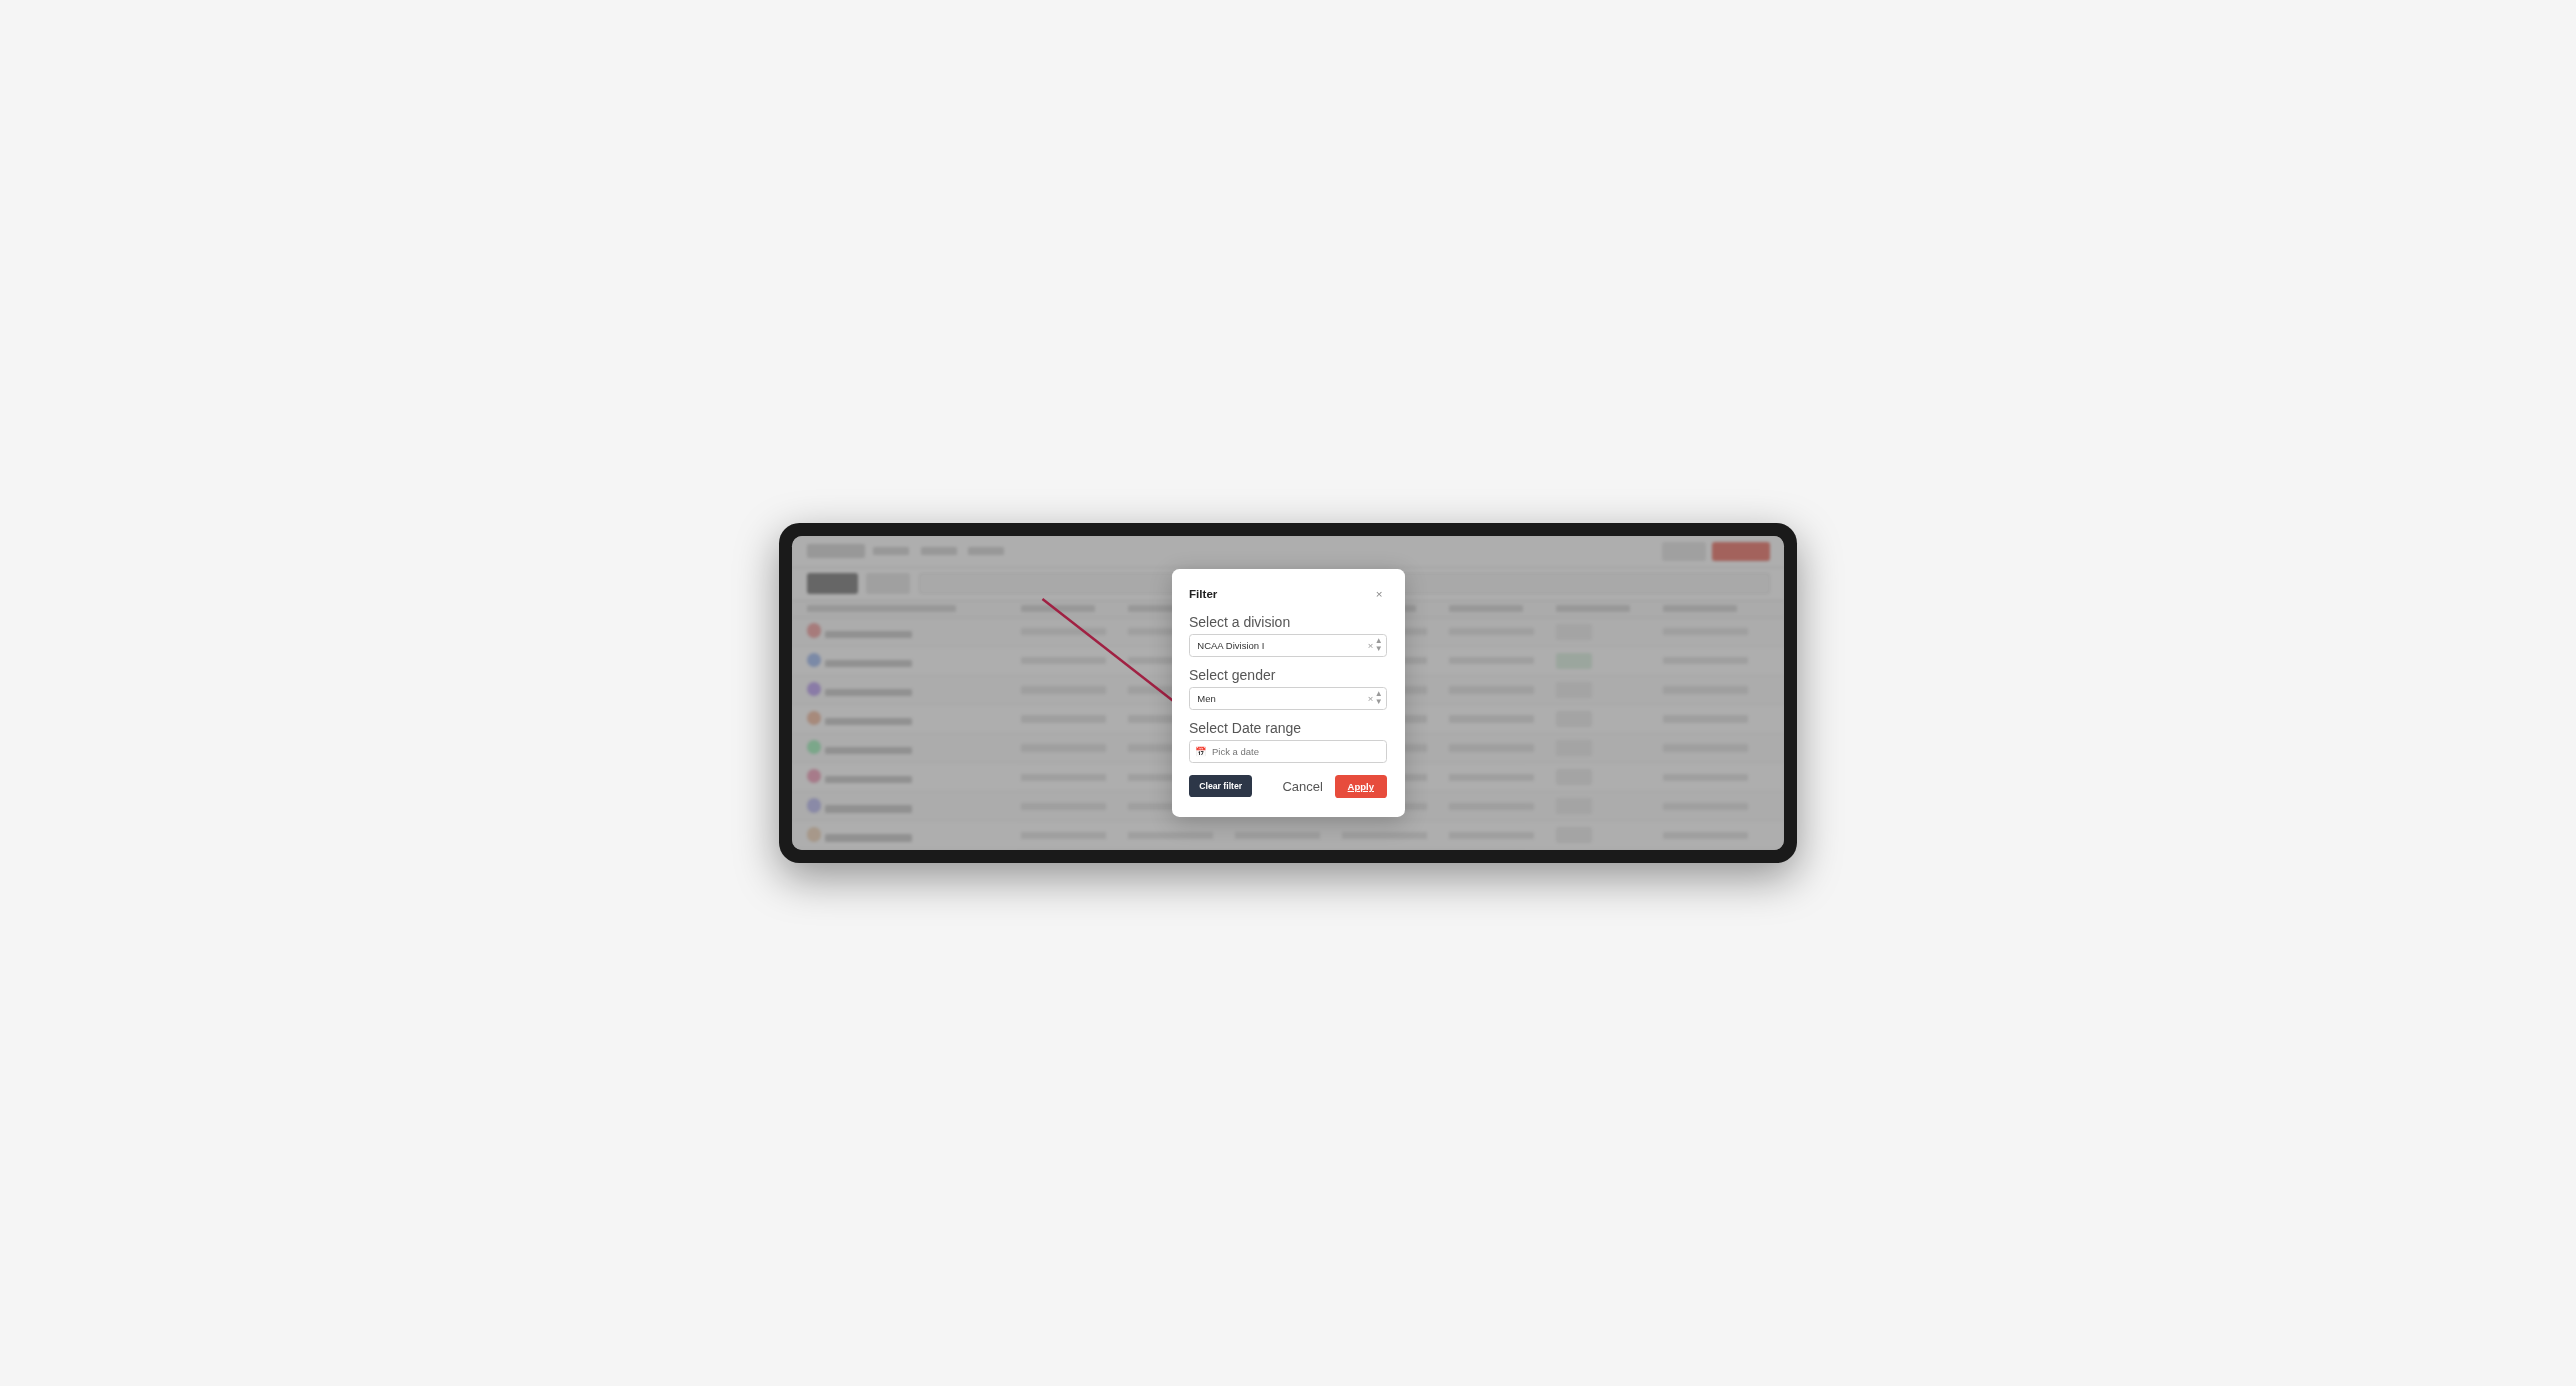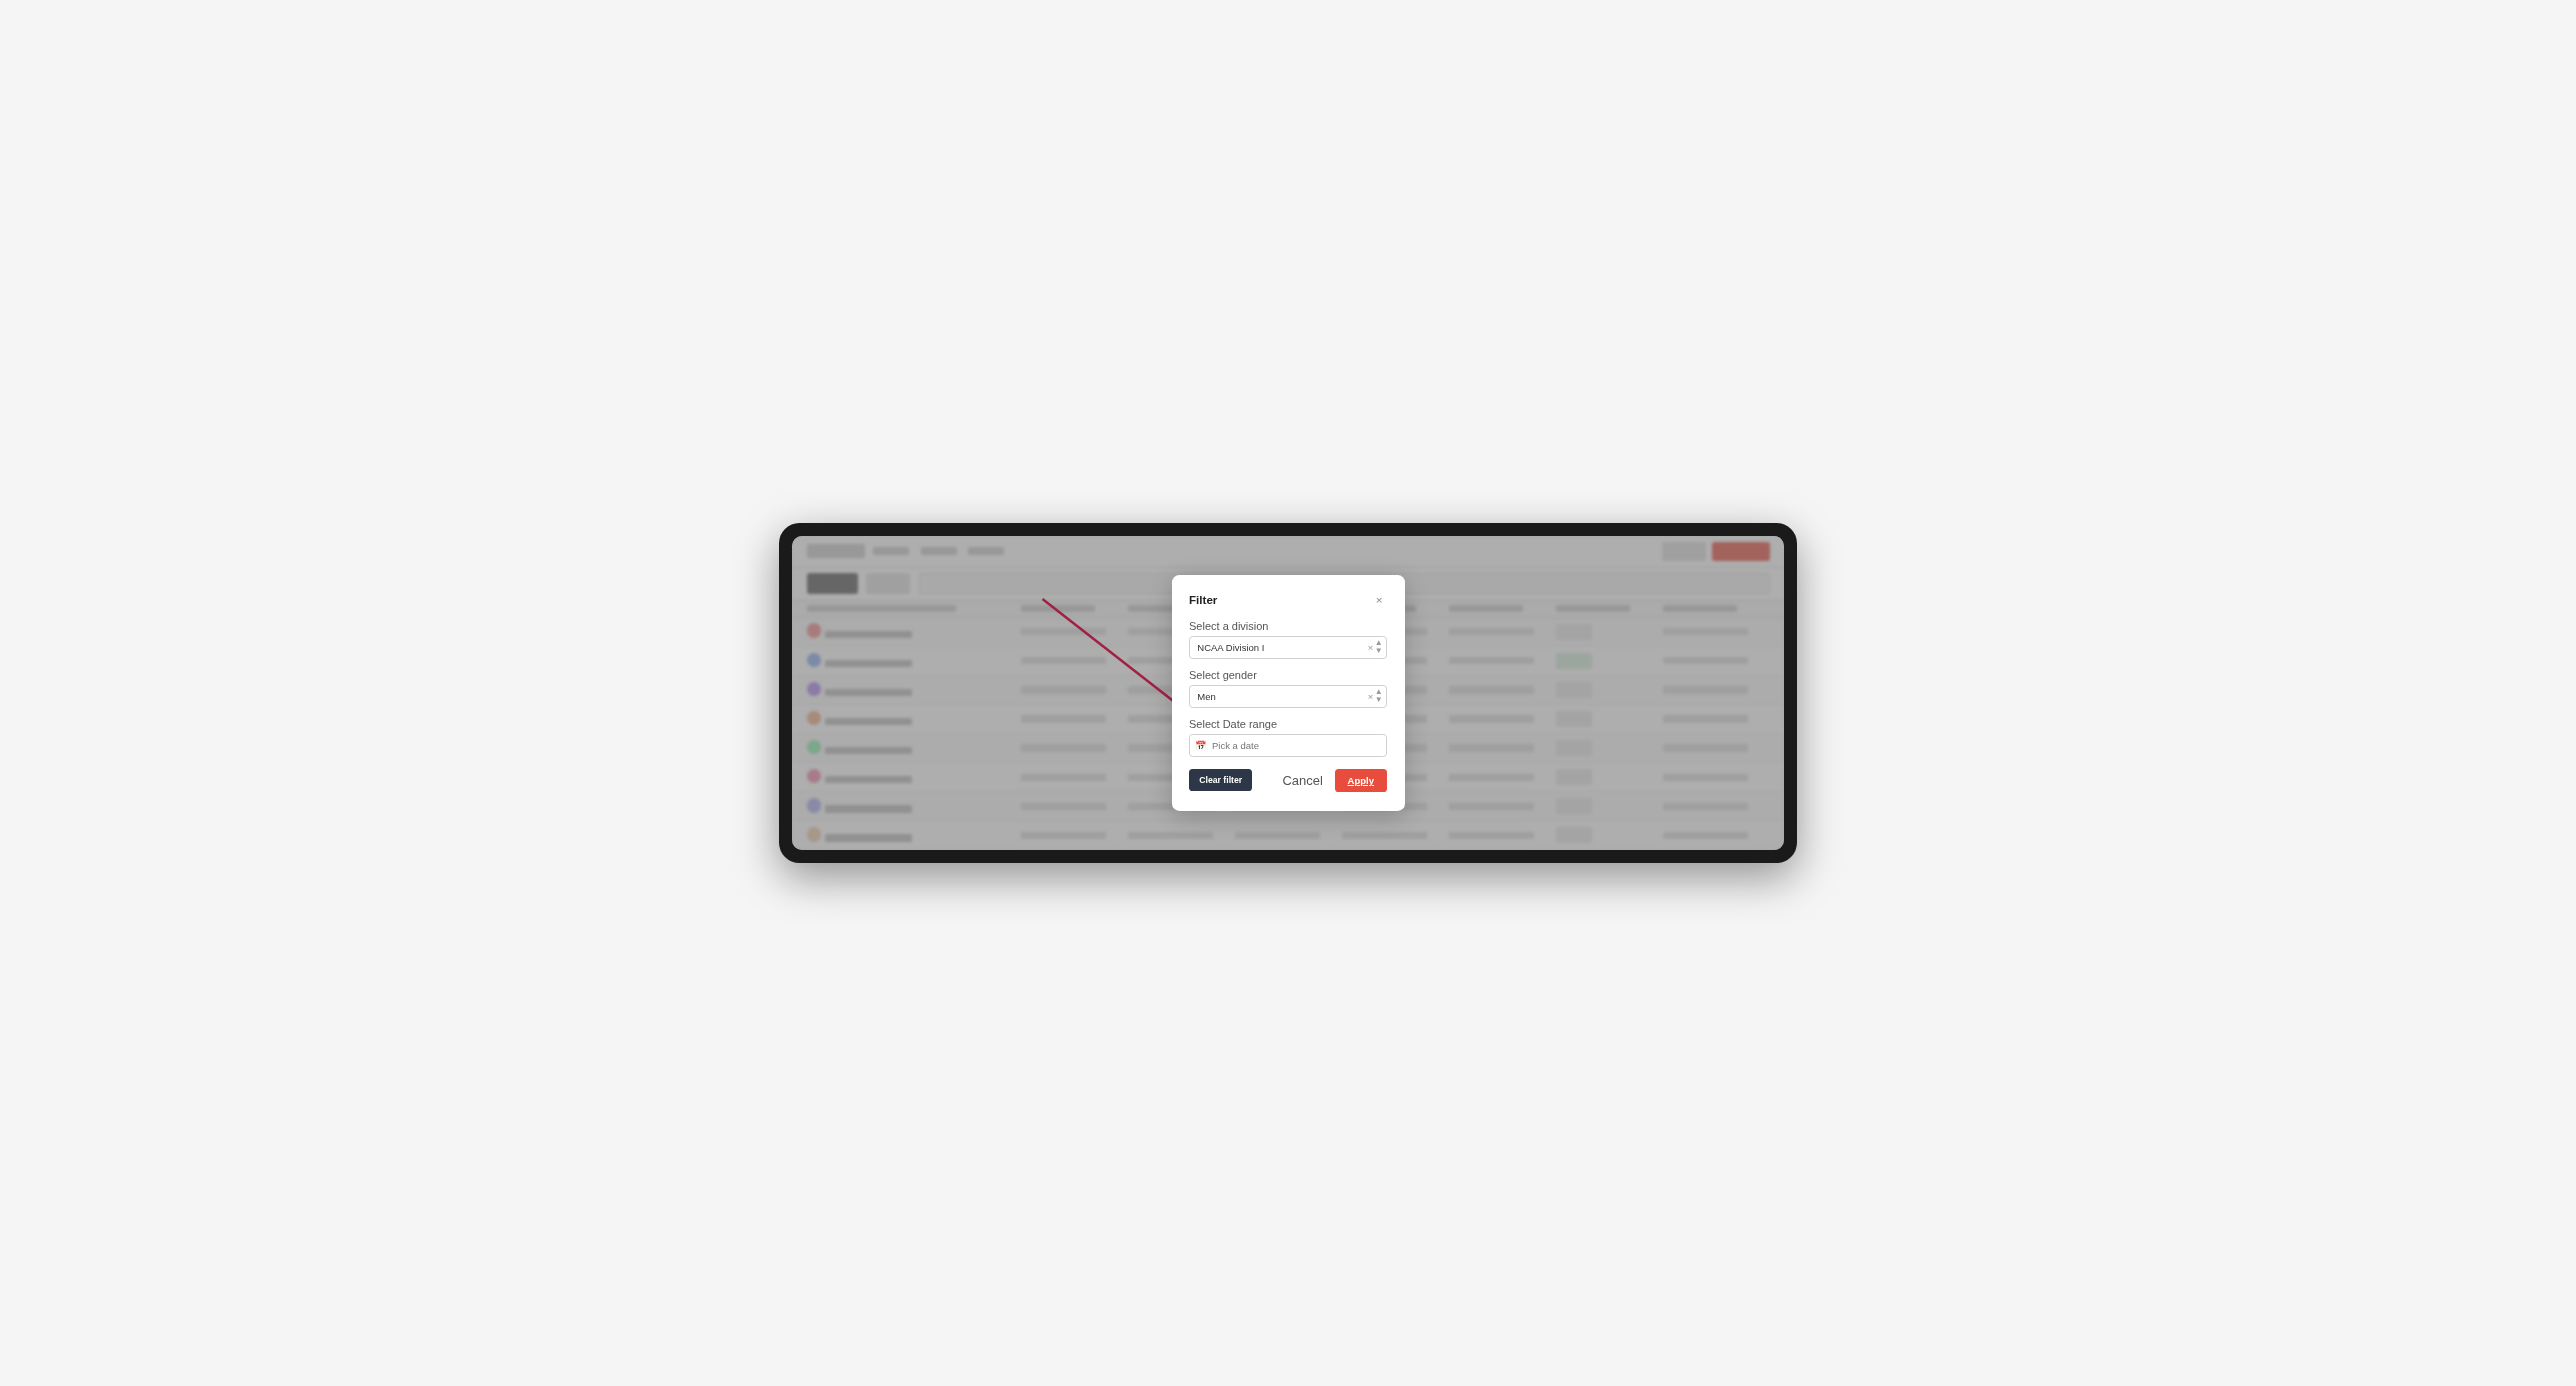--- a/index.html
+++ b/index.html
@@ -210,21 +210,21 @@
       color: #888;
       background: none;
       border: none;
       line-height: 1;
       padding: 1.5px 4.4px;
     }
     .form-group {
       margin-bottom: 10.2px;
     }
     .form-label {
-      font-size: 11px;
+      font-size: 14px;
       color: #555;
       margin-bottom: 3.6px;
       display: block;
     }
     .form-select-wrapper {
       position: relative;
     }
     .form-select {
       width: 100%;
       border: 0.7px solid #d0d0d0;

